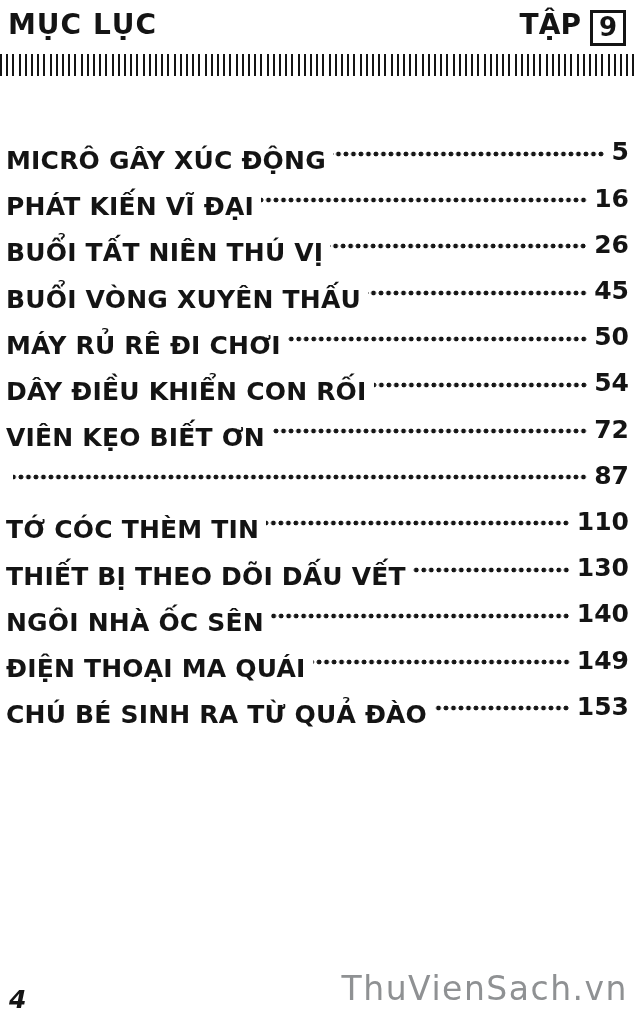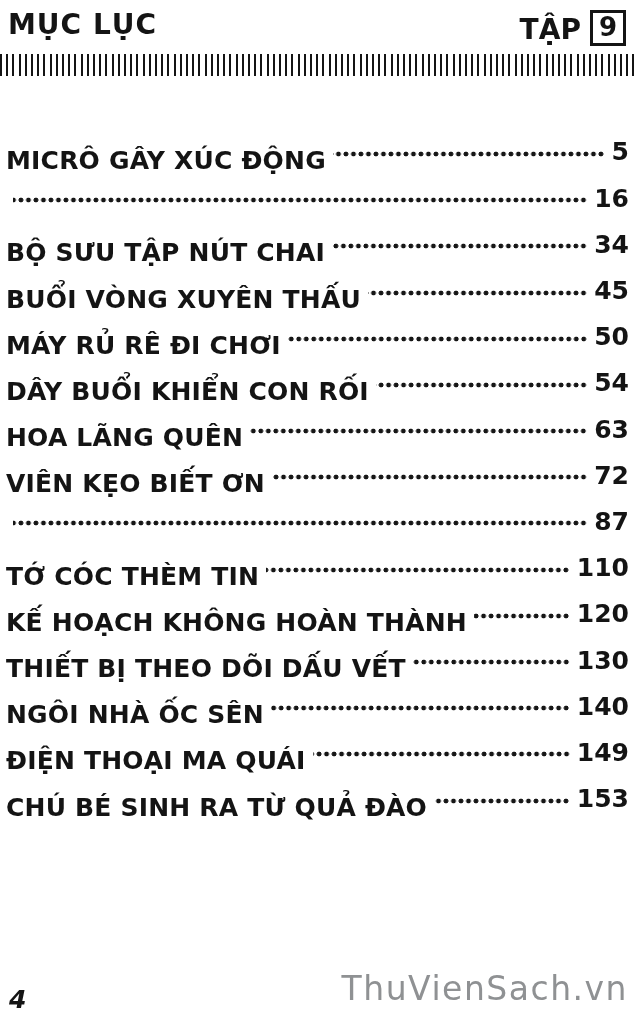--- a/index.html
+++ b/index.html
@@ -21,21 +21,21 @@
     padding: 10px 12px 0 8px;
   }
   .page-heading {
     font-size: 28px;
     font-weight: bold;
     letter-spacing: 1px;
     line-height: 1.1;
   }
   .volume {
     display: flex;
-    align-items: flex-end;
+    align-items: flex-start;
     gap: 9px;
     font-size: 28px;
     font-weight: bold;
     line-height: 1.1;
   }
   .volume-box {
     border: 3px solid #141414;
     padding: 0 6px;
     font-size: 26px;
     line-height: 1.15;
@@ -112,78 +112,69 @@
   <div class="barcode"></div>
 
   <div class="toc" id="toc-list">
   <div class="toc-row">
     <span class="toc-title">MICRÔ GÂY XÚC ĐỘNG</span>
     <span class="leader"></span>
     <span class="toc-page">5</span>
   </div>
 
   <div class="toc-row">
+    <span class="toc-title">PHÁT KIẾN VĨ ĐẠI</span>
     <span class="leader"></span>
     <span class="toc-page">16</span>
   </div>
 
-
-  <div class="toc-row">
-    <span class="toc-title">BỘ SƯU TẬP NÚT CHAI</span>
-    <span class="leader"></span>
-    <span class="toc-page">34</span>
-  </div>
+  <div class="toc-row">
+    <span class="toc-title">BUỔI TẤT NIÊN THÚ VỊ</span>
+    <span class="leader"></span>
+    <span class="toc-page">26</span>
+  </div>
+
 
   <div class="toc-row">
     <span class="toc-title">BUỔI VÒNG XUYÊN THẤU</span>
     <span class="leader"></span>
     <span class="toc-page">45</span>
   </div>
 
   <div class="toc-row">
     <span class="toc-title">MÁY RỦ RÊ ĐI CHƠI</span>
     <span class="leader"></span>
     <span class="toc-page">50</span>
   </div>
 
   <div class="toc-row">
-    <span class="toc-title">DÂY BUỔI KHIỂN CON RỐI</span>
+    <span class="toc-title">DÂY ĐIỀU KHIỂN CON RỐI</span>
     <span class="leader"></span>
     <span class="toc-page">54</span>
   </div>
 
-  <div class="toc-row">
-    <span class="toc-title">HOA LÃNG QUÊN</span>
-    <span class="leader"></span>
-    <span class="toc-page">63</span>
-  </div>
 
   <div class="toc-row">
     <span class="toc-title">VIÊN KẸO BIẾT ƠN</span>
     <span class="leader"></span>
     <span class="toc-page">72</span>
   </div>
 
   <div class="toc-row">
     <span class="leader"></span>
     <span class="toc-page">87</span>
   </div>
 
 
   <div class="toc-row">
     <span class="toc-title">TỚ CÓC THÈM TIN</span>
     <span class="leader"></span>
     <span class="toc-page">110</span>
   </div>
 
-  <div class="toc-row">
-    <span class="toc-title">KẾ HOẠCH KHÔNG HOÀN THÀNH</span>
-    <span class="leader"></span>
-    <span class="toc-page">120</span>
-  </div>
 
   <div class="toc-row">
     <span class="toc-title">THIẾT BỊ THEO DÕI DẤU VẾT</span>
     <span class="leader"></span>
     <span class="toc-page">130</span>
   </div>
 
   <div class="toc-row">
     <span class="toc-title">NGÔI NHÀ ỐC SÊN</span>
     <span class="leader"></span>

